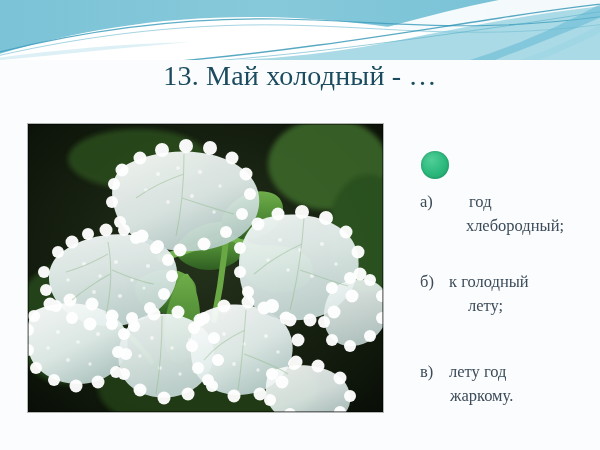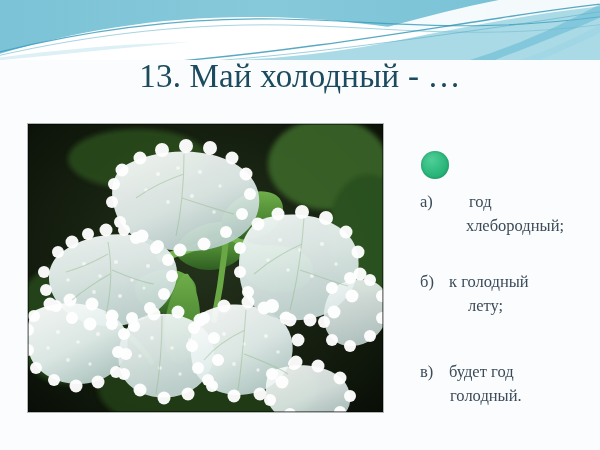--- a/index.html
+++ b/index.html
@@ -30,21 +30,21 @@
   }
 
   
   #slide-title {
     position: absolute;
     left: 0;
     top: 56px;
     width: 600px;
     text-align: center;
     font-family: "Liberation Serif", "DejaVu Serif", serif;
-    font-size: 33px;
+    font-size: 28px;
     line-height: 40px;
     letter-spacing: 0.2px;
     color: #1b4b5e;
     white-space: nowrap;
   }
 
   
   #photo-frame {
     position: absolute;
     left: 28px;
@@ -416,20 +416,20 @@
 
     <div id="answer-b" class="answer-option">
       <span class="opt-line opt-line-1">
         <span class="opt-label">б)</span><span>к голодный</span>
       </span>
       <span class="opt-line opt-line-2">лету;</span>
     </div>
 
     <div id="answer-c" class="answer-option">
       <span class="opt-line opt-line-1">
-        <span class="opt-label">в)</span><span>будет год</span>
+        <span class="opt-label">в)</span><span>лету год</span>
       </span>
-      <span class="opt-line opt-line-2">голодный.</span>
+      <span class="opt-line opt-line-2">жаркому.</span>
     </div>
 
   </div>
 
 </div>
 
 </body></html>

